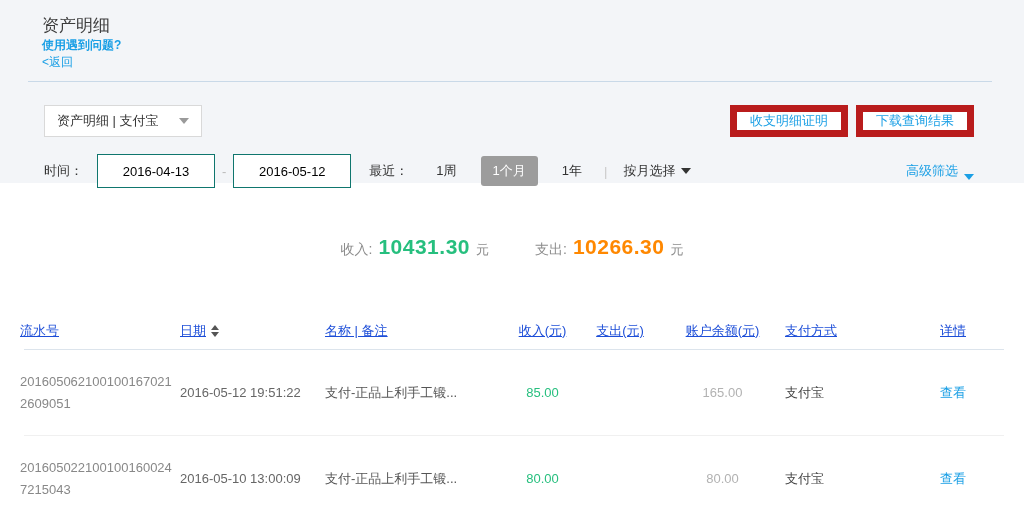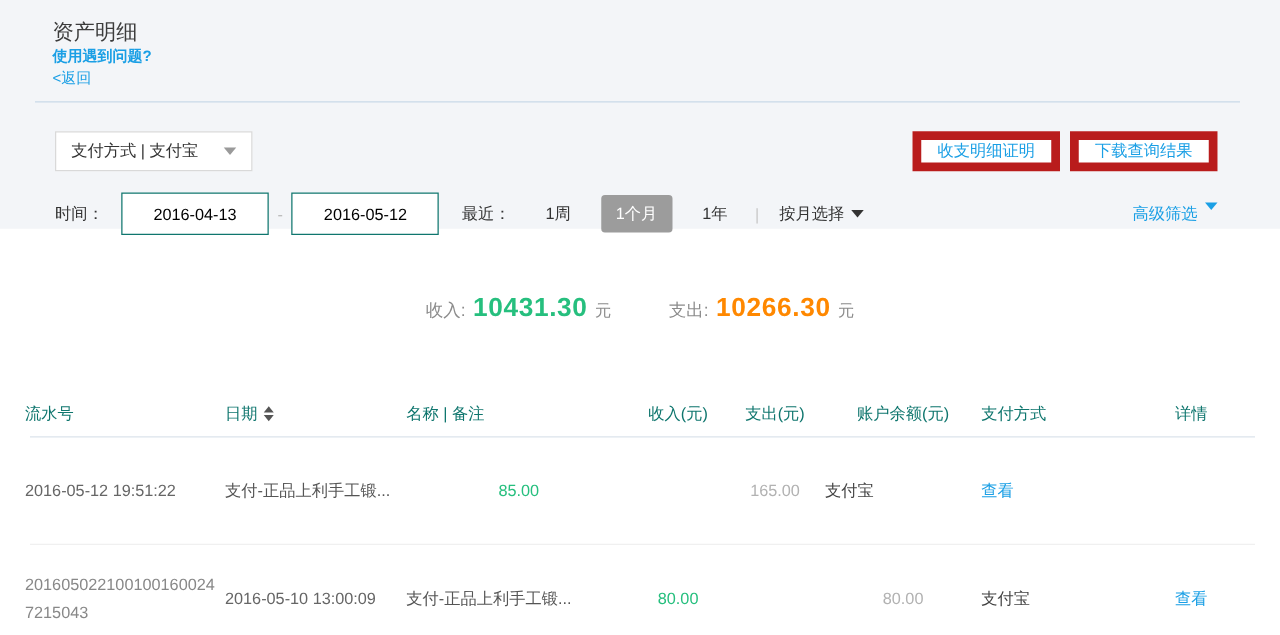--- a/index.html
+++ b/index.html
@@ -59,21 +59,21 @@
   .date-dash { color: #bbb; margin: 0 7px; }
   .recent-label { margin-left: 18px; margin-right: 16px; }
   .range-opt { margin: 0 12px; cursor: pointer; color: #333; }
   .range-opt.selected {
     background: #9c9c9c; color: #fff;
     padding: 6px 12px; border-radius: 3px;
   }
   .vsep { color: #c9c9c9; margin: 0 10px; }
   .by-month { display: flex; align-items: center; cursor: pointer; margin-left: 6px; }
   .by-month .caret { margin-left: 6px; }
-  .adv-filter { display: flex; align-items: flex-start; color: #1a9fe5; cursor: pointer; }
+  .adv-filter { display: flex; align-items: flex-end; color: #1a9fe5; cursor: pointer; }
   .adv-filter .caret { margin-left: 6px; }
 
   
   .summary {
     display: flex; justify-content: center; align-items: center;
     padding-top: 52px; gap: 46px;
   }
   .sum-item { display: flex; align-items: baseline; }
   .sum-label { font-size: 14px; color: #8c8c8c; margin-right: 6px; }
   .sum-value { font-size: 21px; font-weight: bold; letter-spacing: 0.5px; }
@@ -82,21 +82,21 @@
   .sum-unit { font-size: 13px; color: #8c8c8c; margin-left: 6px; }
 
   
   .table { margin-top: 53px; }
   .trow {
     display: grid;
     grid-template-columns: 160px 145px 180px 75px 80px 125px 155px 1fr;
     padding-left: 20px;
     align-items: center;
   }
-  .thead { height: 37px; font-size: 13px; color: #0f766e; }
+  .thead { height: 37px; font-size: 13px; color: #1d4ed8; text-decoration: underline; }
   .thead .cell { display: flex; align-items: center; }
   .c-income, .c-expense, .c-balance { justify-content: center; text-align: center; }
   .head-divider { border-bottom: 1px solid #dce4ec; margin: 0 20px 0 24px; }
   .row-divider { border-bottom: 1px solid #f0f0f0; margin: 0 20px 0 24px; }
   .tbody-row { min-height: 85px; font-size: 13px; }
   .serial { width: 155px; word-break: break-all; color: #888; line-height: 1.65; }
   .date-cell { color: #666; }
   .name-cell { color: #555; }
   .income-cell { color: #26bf7e; text-align: center; }
   .expense-cell { text-align: center; }
@@ -116,21 +116,21 @@
 
   <div class="header-row">
     <span class="page-title">资产明细</span>
     <span class="help-link">使用遇到问题?</span>
     <span class="spacer"></span>
     <span class="back-link">&lt;返回</span>
   </div>
 
   <div class="filter-row">
     <div class="account-select">
-      <span>支付方式 | 支付宝</span>
+      <span>资产明细 | 支付宝</span>
       <span class="caret"></span>
     </div>
     <span class="spacer"></span>
     <button class="btn">收支明细证明</button>
     <button class="btn">下载查询结果</button>
   </div>
 
   <div class="time-row">
     <span class="time-label">时间：</span>
     <input class="date-input" value="2016-04-13" style="">
@@ -181,20 +181,21 @@
     <div class="cell">名称 | 备注</div>
     <div class="cell c-income">收入(元)</div>
     <div class="cell c-expense">支出(元)</div>
     <div class="cell c-balance">账户余额(元)</div>
     <div class="cell">支付方式</div>
     <div class="cell">详情</div>
   </div>
   <div class="head-divider"></div>
 
   <div class="trow tbody-row">
+    <div class="serial">2016050621001001670212609051</div>
     <div class="date-cell">2016-05-12 19:51:22</div>
     <div class="name-cell">支付-正品上利手工锻...</div>
     <div class="income-cell">85.00</div>
     <div class="expense-cell"></div>
     <div class="balance-cell">165.00</div>
     <div class="method-cell">支付宝</div>
     <div class="detail-link">查看</div>
   </div>
   <div class="row-divider"></div>
 

